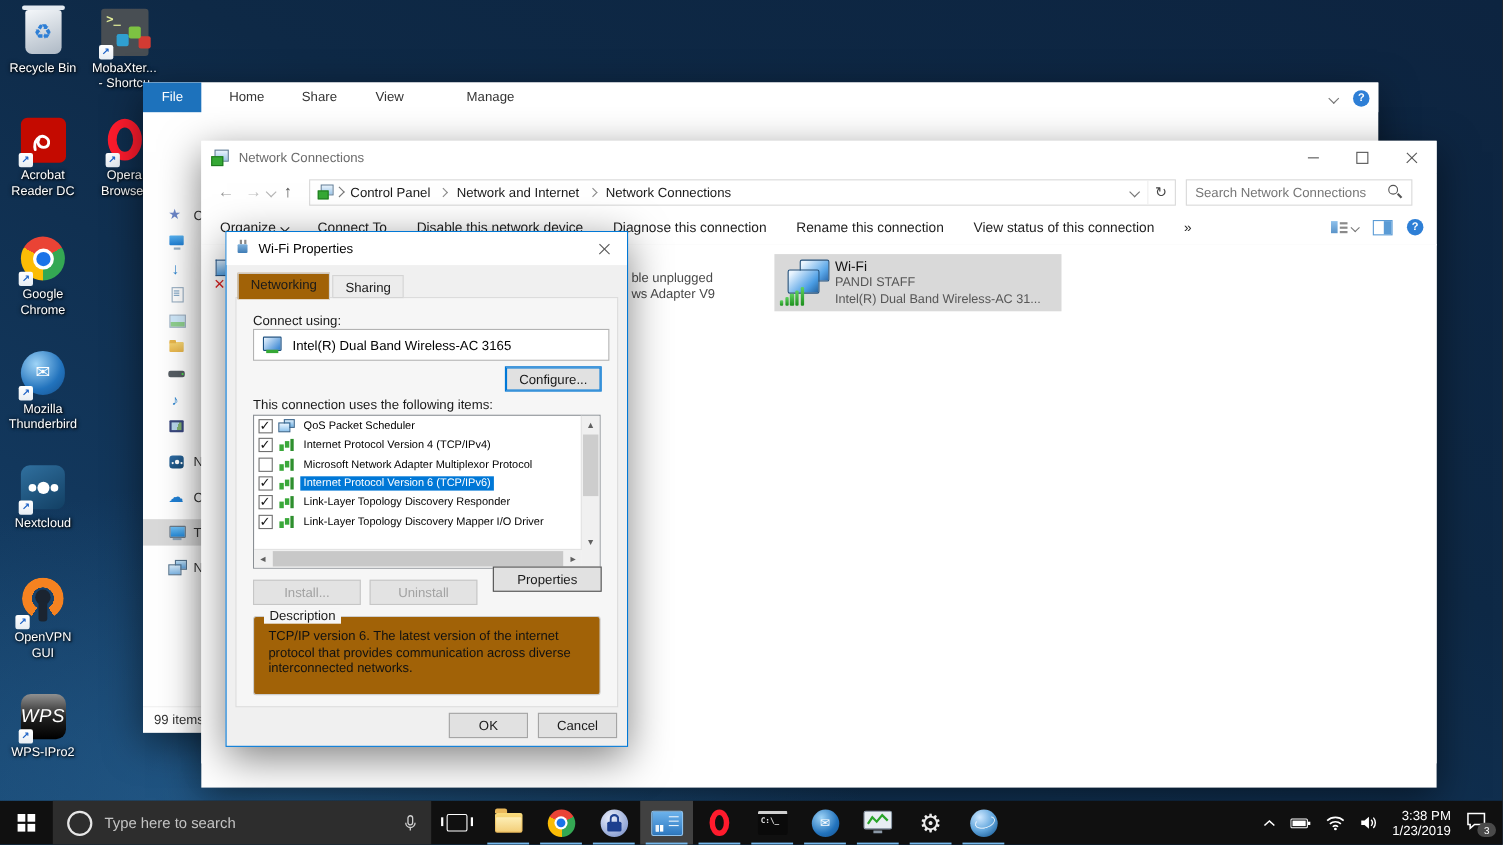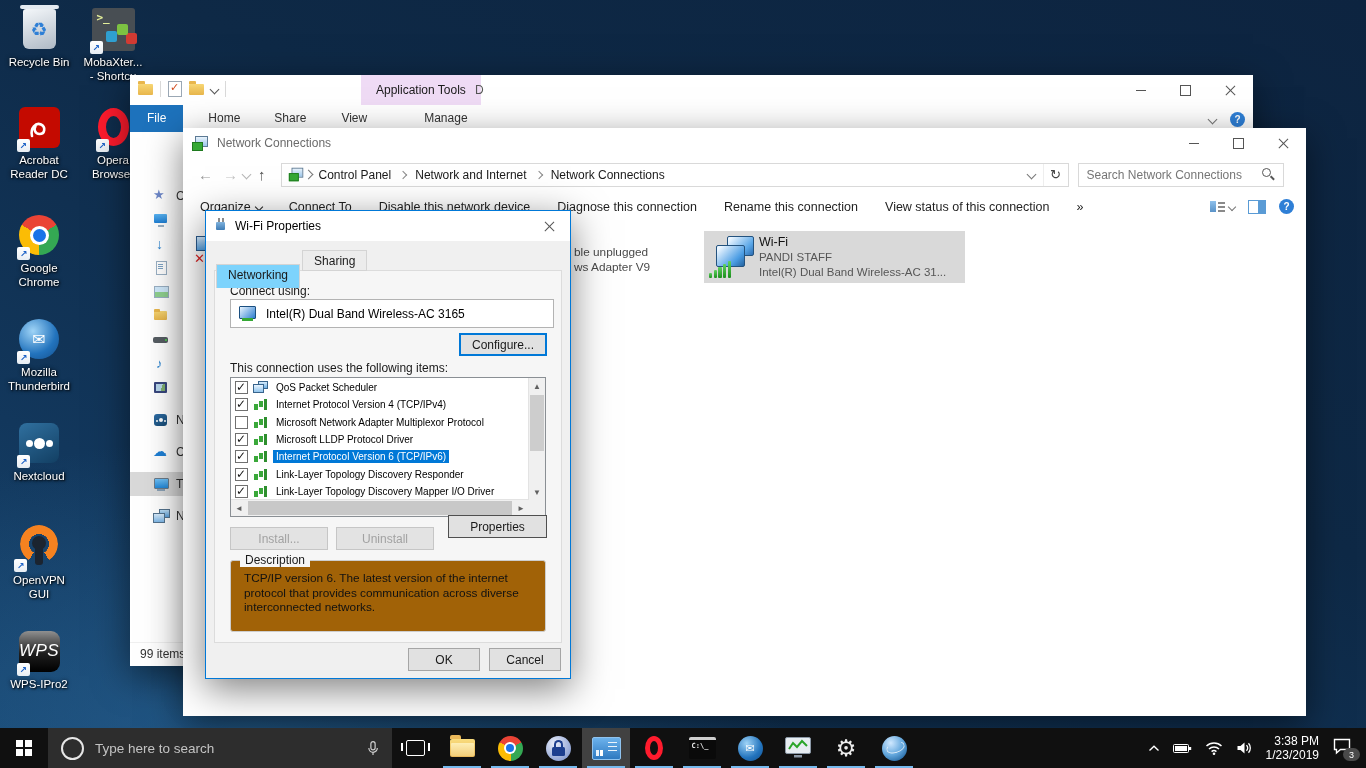--- a/index.html
+++ b/index.html
@@ -163,21 +163,21 @@
   
   #dialog{left:205px;top:210px;width:364px;height:467px;background:#f0f0f0;border:1px solid #0078d7;z-index:4;
     position:absolute;box-shadow:0 10px 36px rgba(0,0,0,.5);font-size:12px;}
   .dlg-titlebar{height:30px;background:#fff;display:flex;align-items:center;padding-left:10px;gap:9px;color:#000;}
   .plug-ic{position:relative;width:10px;height:16px;flex:none;}
   .plug-ic::before{content:"";position:absolute;left:2px;top:0;width:2px;height:4px;background:#8a8a8a;box-shadow:4px 0 0 #8a8a8a;}
   .plug-ic::after{content:"";position:absolute;left:0;top:4px;width:9px;height:8px;background:linear-gradient(#7fb2dd,#3f7cb5);border-radius:1px;}
   .dlg-close{position:absolute;right:0;top:0;width:42px;height:30px;display:flex;align-items:center;justify-content:center;}
   .dlg-tabs{position:absolute;left:10px;top:37px;display:flex;z-index:2;}
   .dlg-tab{height:21px;line-height:21px;padding:0 11px;background:#ececec;border:1px solid #d4d4d4;margin-right:2px;color:#1a1a1a;}
-  .dlg-tab.active{background:#7dd3fc;height:23px;border-bottom:none;position:relative;top:16px;}
+  .dlg-tab.active{background:#a16207;height:23px;border-bottom:none;position:relative;top:0;}
   .dlg-tab.inactive{margin-top:2px;height:19px;}
   .dlg-page{position:absolute;left:8px;top:59px;width:346px;height:371px;background:#f6f6f6;border:1px solid #dcdcdc;}
   .dlg-label{position:absolute;color:#1a1a1a;}
   .adapter-box{position:absolute;left:24px;top:88px;width:314px;height:27px;background:#fff;border:1px solid #b3b3b3;
     display:flex;align-items:center;padding-left:8px;gap:9px;}
   .dlg-adapter-ic{position:relative;width:18px;height:15px;flex:none;}
   .dlg-adapter-ic::before{content:"";position:absolute;left:0;top:0;width:15px;height:11px;background:linear-gradient(135deg,#eaf5ff,#2e7fd0);border:1px solid #1b4f80;border-radius:1px;}
   .dlg-adapter-ic::after{content:"";position:absolute;left:3px;bottom:0;width:11px;height:3px;background:#35a835;}
   .dlg-btn{position:absolute;height:23px;background:#e1e1e1;border:1px solid #a5a5a5;font-size:12px;color:#1a1a1a;
     display:flex;align-items:center;justify-content:center;font-family:inherit;}
@@ -332,43 +332,20 @@
   </div>
   <div class="dicon" style="left:0;top:628px">
     <span class="art">
         <span class="ic-wps">WPS</span>
         <span class="sc">↗</span>
       </span>
     <span class="lbl">WPS-IPro2</span>
   </div>
 
   <div class="win" id="back-window">
-    <div class="bw-titlebar">
-      <div class="qat">
-        <span class="mini-folder"></span>
-        <span class="sep"></span>
-        <span class="mini-checkdoc"></span>
-        <span class="mini-folder"></span>
-        <span class="chev down" style="border-color:#555"></span>
-        <span class="sep"></span>
-      </div>
-      <span class="bw-apptools">Application Tools</span>
-      <span class="bw-title">D</span>
-      <div class="capbtns">
-        <span class="capbtn">
-            <span class="g-min"></span>
-          </span>
-        <span class="capbtn">
-            <span class="g-max"></span>
-          </span>
-        <span class="capbtn">
-            <span class="g-close"></span>
-          </span>
-      </div>
-    </div>
     <div class="bw-tabs">
       <span class="bw-tab file">File</span>
       <span class="bw-tab" style="margin-left:12px">Home</span>
       <span class="bw-tab" style="margin-left:8px">Share</span>
       <span class="bw-tab" style="margin-left:9px">View</span>
       <span class="bw-tab manage">Manage</span>
       <span class="bw-ribbonicons">
         <span class="chev down"></span>
         <span class="helpcircle">?</span>
       </span>
@@ -551,25 +528,20 @@
           </div>
           <div class="dlg-row">
             <span class="dlg-check checked"></span>
             <span class="dlg-ic adapter"></span>
             <span class="dlg-item-label">Internet Protocol Version 4 (TCP/IPv4)</span>
           </div>
           <div class="dlg-row">
             <span class="dlg-check"></span>
             <span class="dlg-ic adapter"></span>
             <span class="dlg-item-label">Microsoft Network Adapter Multiplexor Protocol</span>
-          </div>
-          <div class="dlg-row">
-            <span class="dlg-check checked"></span>
-            <span class="dlg-ic adapter"></span>
-            <span class="dlg-item-label">Microsoft LLDP Protocol Driver</span>
           </div>
           <div class="dlg-row">
             <span class="dlg-check checked"></span>
             <span class="dlg-ic adapter"></span>
             <span class="dlg-item-label sel">Internet Protocol Version 6 (TCP/IPv6)</span>
           </div>
           <div class="dlg-row">
             <span class="dlg-check checked"></span>
             <span class="dlg-ic adapter"></span>
             <span class="dlg-item-label">Link-Layer Topology Discovery Responder</span>

